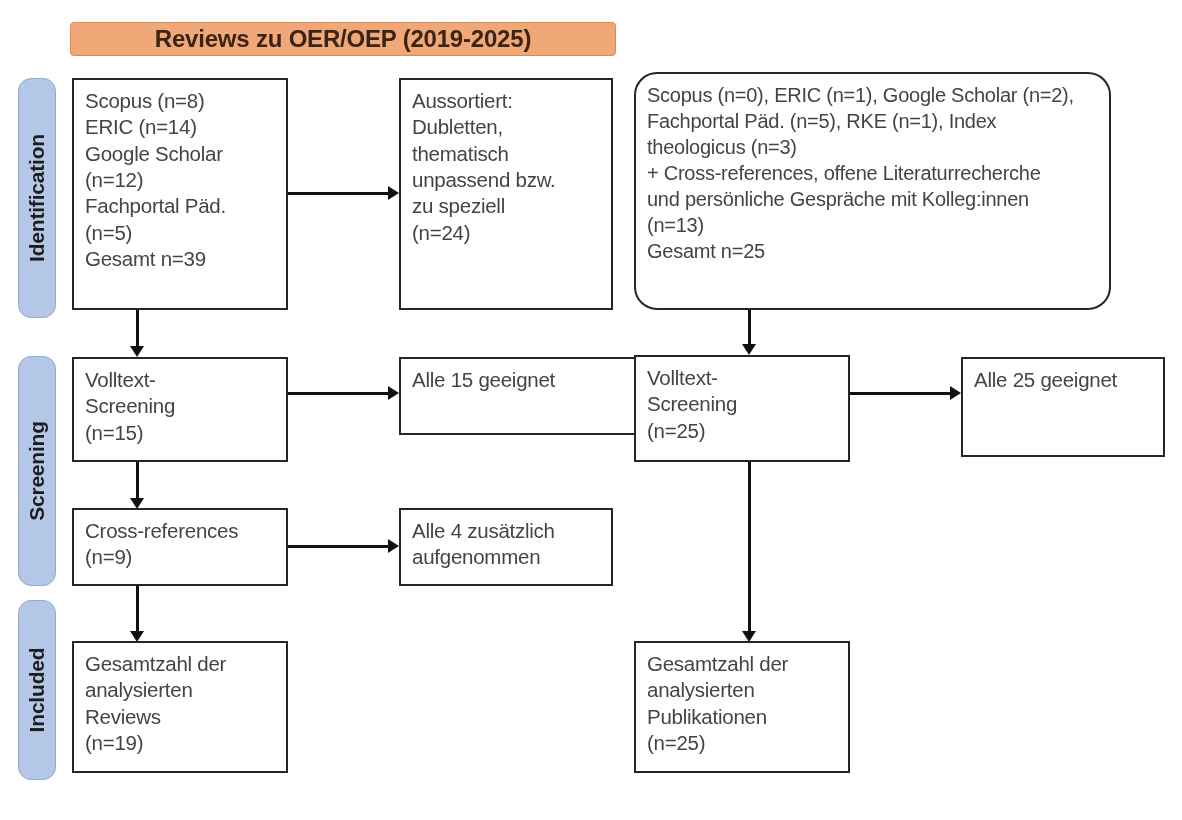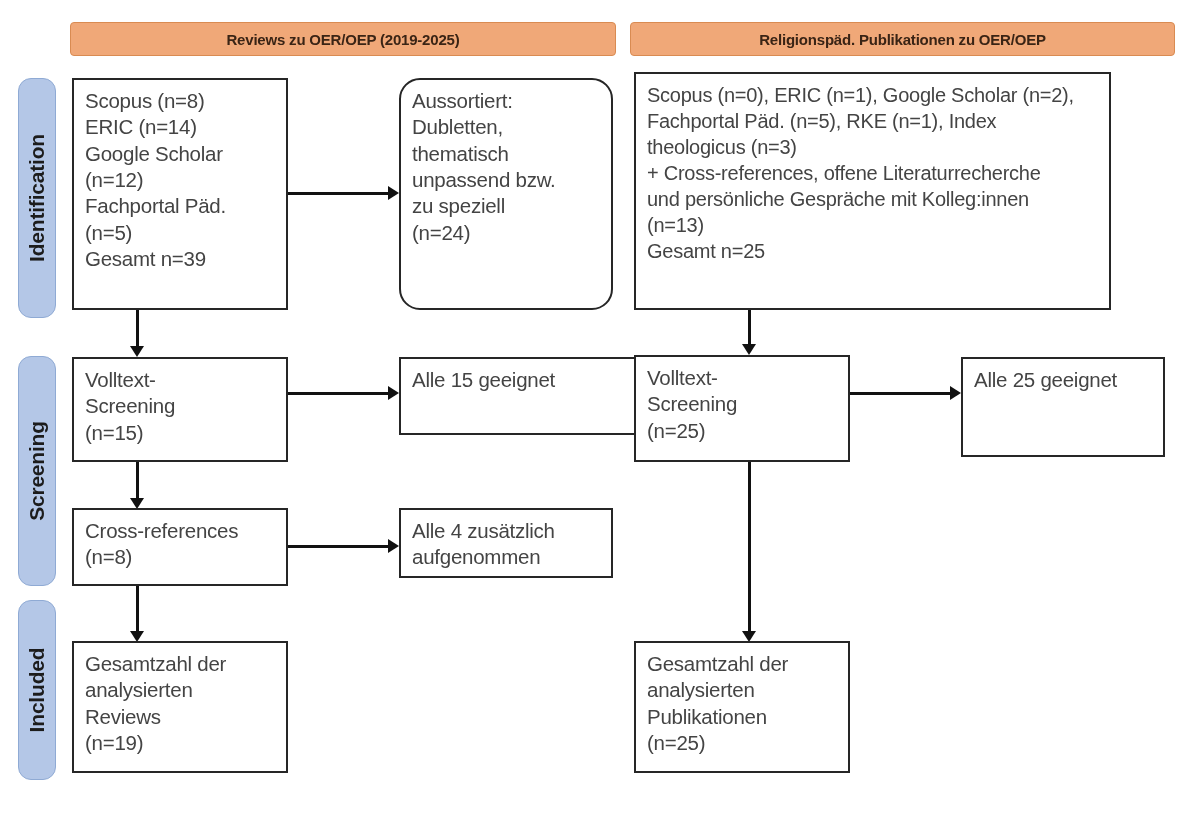--- a/index.html
+++ b/index.html
@@ -39,21 +39,21 @@
   
   .col-header {
     position: absolute;
     background: #f0a878;
     border: 1px solid #d98b52;
     border-radius: 4px;
     box-sizing: border-box;
     display: flex;
     align-items: center;
     justify-content: center;
-    font-size: 15px;
+    font-size: 24px;
     font-weight: bold;
     color: #3a2415;
     letter-spacing: -0.2px;
   }
 
   
   .flow-box {
     position: absolute;
     background: #ffffff;
     border: 2.5px solid #262626;
@@ -62,20 +62,21 @@
     font-size: 20.5px;
     line-height: 1.285;
     color: #444444;
     white-space: pre-line;
     letter-spacing: -0.25px;
     overflow: hidden;
   }
   .flow-box.compact {
     font-size: 20px;
     line-height: 1.3;
+    border-radius: 23px;
   }
 
   
   .conn {
     position: absolute;
     background: #111111;
   }
   .conn-v { width: 3px; }
   .conn-h { height: 3px; }
 
@@ -106,31 +107,30 @@
   <div class="stage-pill" style="left:18px; top:356px; width:38px; height:230px;">
     <span class="stage-label">Screening</span>
   </div>
 
   <div class="stage-pill" style="left:18px; top:600px; width:38px; height:180px;">
     <span class="stage-label">Included</span>
   </div>
 
   <div class="col-header" style="left:70px; top:22px; width:546px; height:34px;">Reviews zu OER/OEP (2019-2025)</div>
 
-  <div class="col-header" style="left:630px; top:22px; width:545px; height:34px;">Religionspäd. Publikationen zu OER/OEP</div>
 
   <div class="flow-box" style="left:72px; top:78px; width:216px; height:232px;">Scopus (n=8)
 ERIC (n=14)
 Google Scholar
 (n=12)
 Fachportal Päd.
 (n=5)
 Gesamt n=39</div>
 
-  <div class="flow-box" style="left:399px; top:78px; width:214px; height:232px;border-radius:21px;">Aussortiert:
+  <div class="flow-box" style="left:399px; top:78px; width:214px; height:232px;">Aussortiert:
 Dubletten,
 thematisch
 unpassend bzw.
 zu speziell
 (n=24)</div>
 
   <div class="conn conn-h" style="left:288px; top:192px; width:100px;"></div>
   <div class="arrow-right" style="left:388px; top:186px;"></div>
 
   <div class="conn conn-v" style="left:136px; top:310px; height:37px;"></div>
@@ -142,23 +142,23 @@
 
   <div class="flow-box" style="left:399px; top:357px; width:250px; height:78px;">Alle 15 geeignet</div>
 
   <div class="conn conn-h" style="left:288px; top:392px; width:100px;"></div>
   <div class="arrow-right" style="left:388px; top:386px;"></div>
 
   <div class="conn conn-v" style="left:136px; top:462px; height:37px;"></div>
   <div class="arrow-down" style="left:130px; top:498px;"></div>
 
   <div class="flow-box" style="left:72px; top:508px; width:216px; height:78px;">Cross-references
-(n=8)</div>
+(n=9)</div>
 
-  <div class="flow-box" style="left:399px; top:508px; width:214px; height:70px;">Alle 4 zusätzlich
+  <div class="flow-box" style="left:399px; top:508px; width:214px; height:78px;">Alle 4 zusätzlich
 aufgenommen</div>
 
   <div class="conn conn-h" style="left:288px; top:545px; width:100px;"></div>
   <div class="arrow-right" style="left:388px; top:539px;"></div>
 
   <div class="conn conn-v" style="left:136px; top:586px; height:46px;"></div>
   <div class="arrow-down" style="left:130px; top:631px;"></div>
 
   <div class="flow-box" style="left:72px; top:641px; width:216px; height:132px;">Gesamtzahl der
 analysierten

